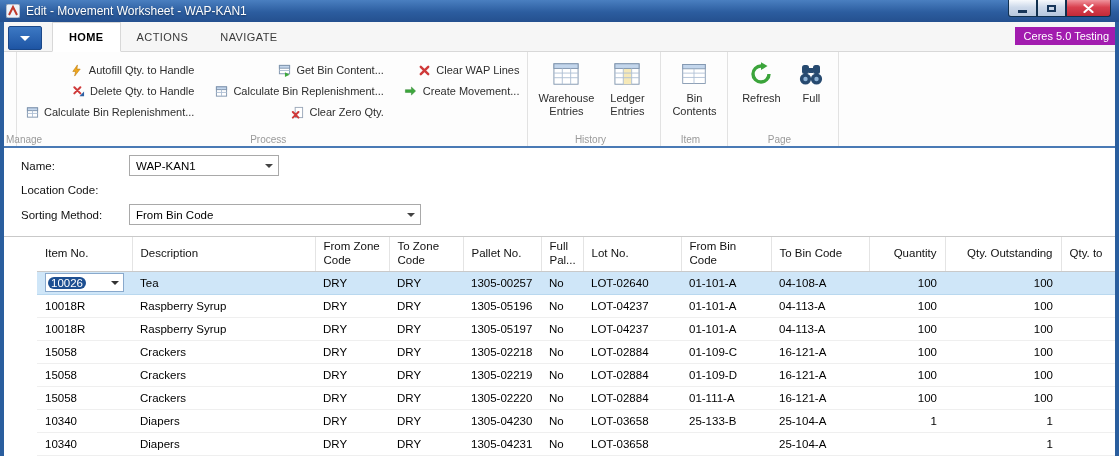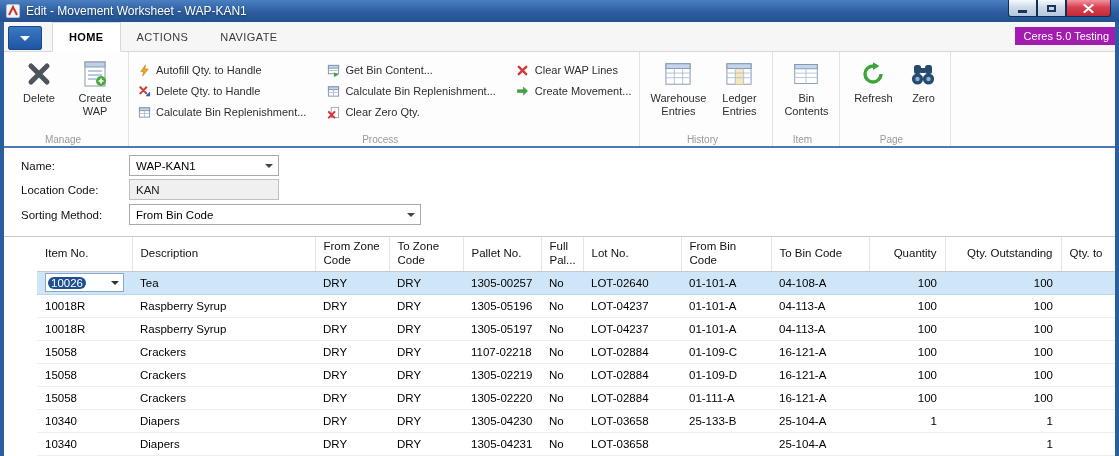--- a/index.html
+++ b/index.html
@@ -32,21 +32,21 @@
   .ribbon { height:96px; background:#fdfdfd; border-bottom:2px solid #4a7ab5; display:flex; padding-left:2px; flex:0 0 auto; }
   .rgroup { position:relative; border-right:1px solid #e2e2e2; padding:3px 5px 14px; }
   .rgroup-label { position:absolute; bottom:1px; left:0; right:8px; text-align:center; font-size:10px; color:#9a9a9a; }
   .bigrow { display:flex; height:100%; }
   .bigbtn { width:56px; display:flex; flex-direction:column; align-items:center; padding-top:3px; }
   .bigbtn.w64 { width:66px; }
   .bigbtn.w44 { width:44px; }
   .bicon { height:32px; display:flex; align-items:center; justify-content:center; }
   .blbl { font-size:11px; color:#2e2e2e; text-align:center; line-height:1.15; margin-top:2px; }
   .smallgrid { display:grid; grid-auto-flow:column; grid-template-rows:repeat(3,20px); column-gap:14px; row-gap:1px; margin-top:5px; align-content:start; }
-  .smallbtn { display:flex; align-items:center; gap:5px; font-size:11px; color:#2e2e2e; padding:0 3px; white-space:nowrap; }
+  .smallbtn { display:flex; align-items:center; gap:5px; font-size:11px; color:#2e2e2e; padding:0 3px; white-space:nowrap;justify-content:flex-end; }
   .sicon { width:14px; height:14px; display:flex; align-items:center; justify-content:center; flex:0 0 auto; }
 
   
   .formarea { padding:7px 0 4px 17px; flex:0 0 auto; }
   .frow { display:flex; align-items:center; height:21px; margin-bottom:3px; }
   .frow.sorting { margin-top:4px; }
   .flabel { width:108px; font-size:11.5px; color:#111; }
   .fcombo { position:relative; height:21px; border:1px solid #a9a9a9; background:#fff; font-size:11.5px; display:flex; align-items:center; padding:0 22px 0 6px; }
   .fcombo.name { width:150px; }
   .fcombo.sorting { width:292px; }
@@ -104,44 +104,20 @@
       <div class="tab active">HOME</div>
       <div class="tab">ACTIONS</div>
       <div class="tab">NAVIGATE</div>
     </div>
     <div class="badge">Ceres 5.0 Testing</div>
   </div>
 
   <div class="ribbon">
 
     <div class="rgroup">
-      <div class="bigrow">
-        <div class="bigbtn">
-          <span class="bicon">
-            <svg width="30" height="30" viewBox="0 0 30 30">
-                <path d="M7 7 L23 23 M23 7 L7 23" stroke="#4d545c" stroke-width="5" stroke-linecap="round" fill="none"></path>
-              </svg>
-          </span>
-          <span class="blbl">Delete</span>
-        </div>
-        <div class="bigbtn">
-          <span class="bicon">
-            <svg width="26" height="28" viewBox="0 0 26 28">
-              <rect x="3" y="2" width="20" height="24" fill="#fff" stroke="#8a99ac"></rect>
-              <rect x="3" y="2" width="20" height="5" fill="#bcd1e8" stroke="#8a99ac"></rect>
-              <line x1="6" y1="11" x2="20" y2="11" stroke="#a9bdd6" stroke-width="1.6"></line>
-              <line x1="6" y1="15" x2="20" y2="15" stroke="#a9bdd6" stroke-width="1.6"></line>
-              <line x1="6" y1="19" x2="14" y2="19" stroke="#a9bdd6" stroke-width="1.6"></line>
-              <circle cx="19" cy="21" r="5" fill="#4ca93f"></circle>
-              <path d="M19 18.5 v5 M16.5 21 h5" stroke="#fff" stroke-width="1.6"></path>
-            </svg>
-          </span>
-          <span class="blbl">Create WAP</span>
-        </div>
-      </div>
       <div class="rgroup-label">Manage</div>
     </div>
 
     <div class="rgroup">
       <div class="smallgrid">
         <div class="smallbtn">
           <span class="sicon">
             <svg width="13" height="13" viewBox="0 0 14 14">
                 <path d="M8 1 L3 8 H6 L5 13 L11 5.5 H7.5 Z" fill="#f0a71d" stroke="#b87708" stroke-width="0.6"></path>
               </svg>
@@ -286,42 +262,39 @@
             <svg width="26" height="24" viewBox="0 0 26 24">
                 <rect x="4" y="3" width="7" height="9" rx="2.5" fill="#274a70"></rect>
                 <rect x="15" y="3" width="7" height="9" rx="2.5" fill="#274a70"></rect>
                 <rect x="11" y="6" width="4" height="5" fill="#274a70"></rect>
                 <circle cx="7.5" cy="17" r="5.6" fill="#274a70"></circle>
                 <circle cx="18.5" cy="17" r="5.6" fill="#274a70"></circle>
                 <circle cx="7.5" cy="17" r="2.2" fill="#8fb3d6"></circle>
                 <circle cx="18.5" cy="17" r="2.2" fill="#8fb3d6"></circle>
               </svg>
           </span>
-          <span class="blbl">Zero</span>
+          <span class="blbl">Full</span>
         </div>
       </div>
       <div class="rgroup-label">Page</div>
     </div>
   </div>
 
   <div class="formarea">
     <div class="frow">
       <span class="flabel">Name:</span>
       <div class="fcombo name">
         <span>WAP-KAN1</span>
         <span class="caret-box">
             <span class="caret"></span>
           </span>
       </div>
     </div>
     <div class="frow">
       <span class="flabel">Location Code:</span>
-      <div class="ftext">
-        <span>KAN</span>
-      </div>
     </div>
     <div class="frow sorting">
       <span class="flabel">Sorting Method:</span>
       <div class="fcombo sorting">
         <span>From Bin Code</span>
         <span class="caret-box">
             <span class="caret"></span>
           </span>
       </div>
     </div>
@@ -417,21 +390,21 @@
   </tr>
           <tr>
     <td>
       <span class="item-inner">
                 <span class="cellval">15058</span>
               </span>
     </td>
     <td><span class="cellval">Crackers</span></td>
     <td><span class="cellval">DRY</span></td>
     <td><span class="cellval">DRY</span></td>
-    <td><span class="cellval">1107-02218</span></td>
+    <td><span class="cellval">1305-02218</span></td>
     <td><span class="cellval">No</span></td>
     <td><span class="cellval">LOT-02884</span></td>
     <td><span class="cellval">01-109-C</span></td>
     <td><span class="cellval">16-121-A</span></td>
     <td class="num"><span class="cellval">100</span></td>
     <td class="num"><span class="cellval">100</span></td>
     <td class="num"><span class="cellval"></span></td>
   </tr>
           <tr>
     <td>

